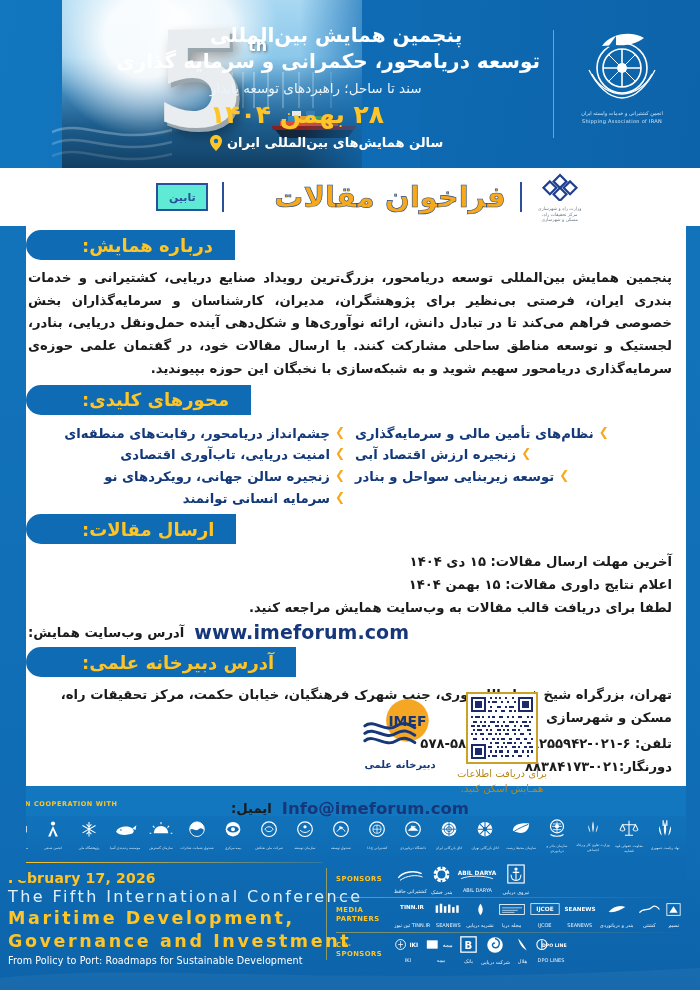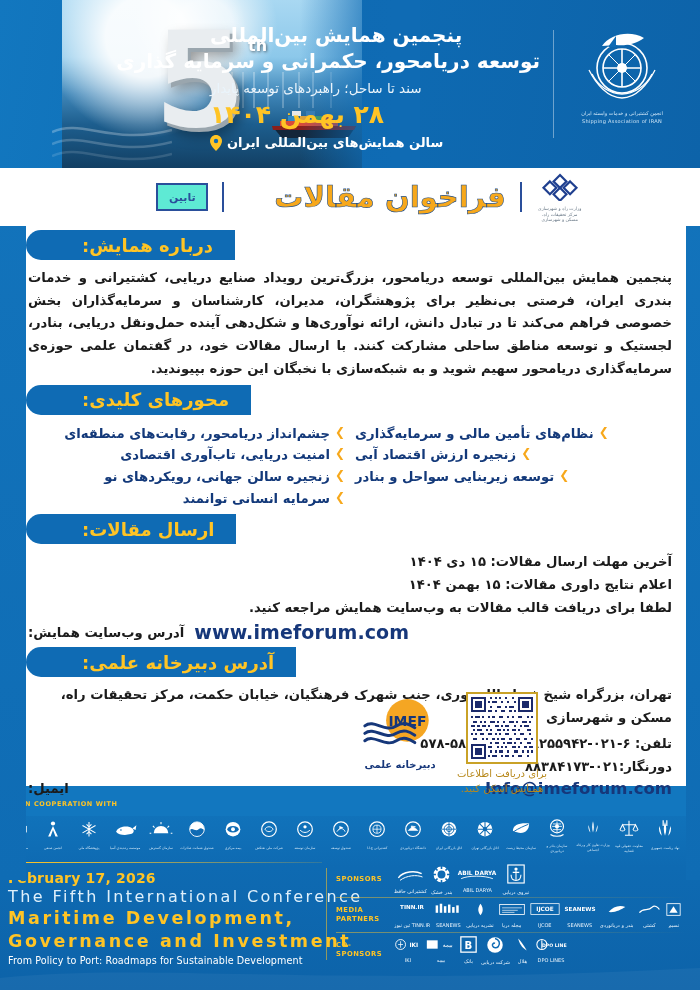--- a/index.html
+++ b/index.html
@@ -211,22 +211,22 @@
   .sec-addr {
     font-size:13.2px; line-height:1.74; color:#1b1b1b; font-weight:600;
     text-align:right;
   }
   .sec-rows { margin-top:2px; }
   .sec-row {
     font-size:13.2px; line-height:1.78; color:#1b1b1b; font-weight:600;
     text-align:right;
   }
   .email-row {
-    display:flex; align-items:center; justify-content:space-between;
-    gap:10px; flex-direction:row-reverse; margin-top:0;
+    display:flex; align-items:center; justify-content:center;
+    gap:10px; flex-direction:row-reverse; margin-top:20px;
   }
   .email-label { font-size:13.2px; font-weight:600; color:#1b1b1b; }
   .email-val {
     direction:ltr; font-size:16.5px; font-weight:900; color:#16377a;
   }
 
   .qr-wrap {
     position:absolute; right:auto; left:430px; top:8px; width:92px; text-align:center;
   }
   .qr {

